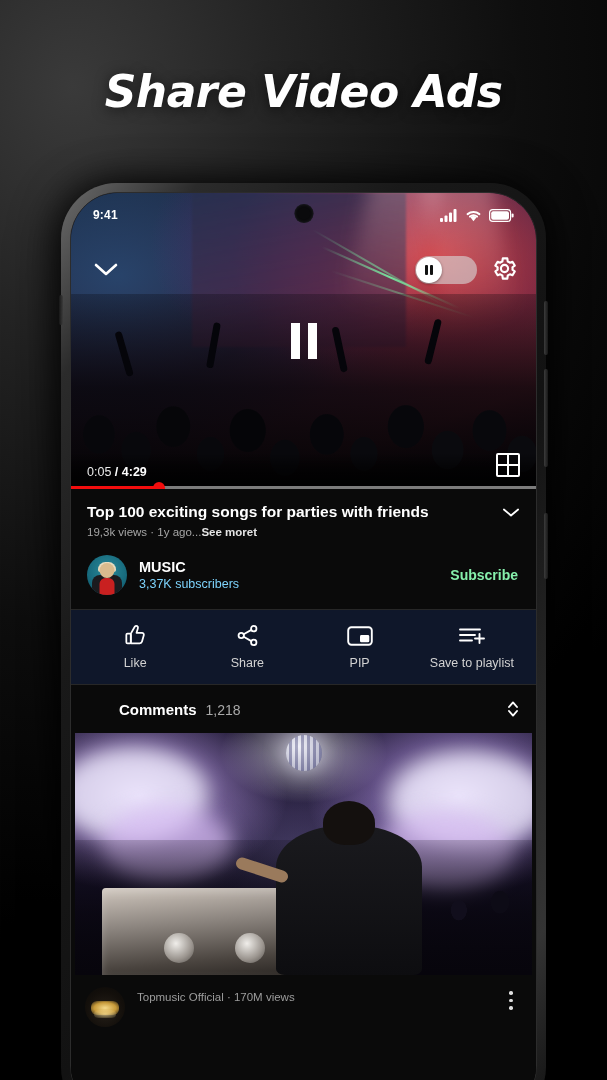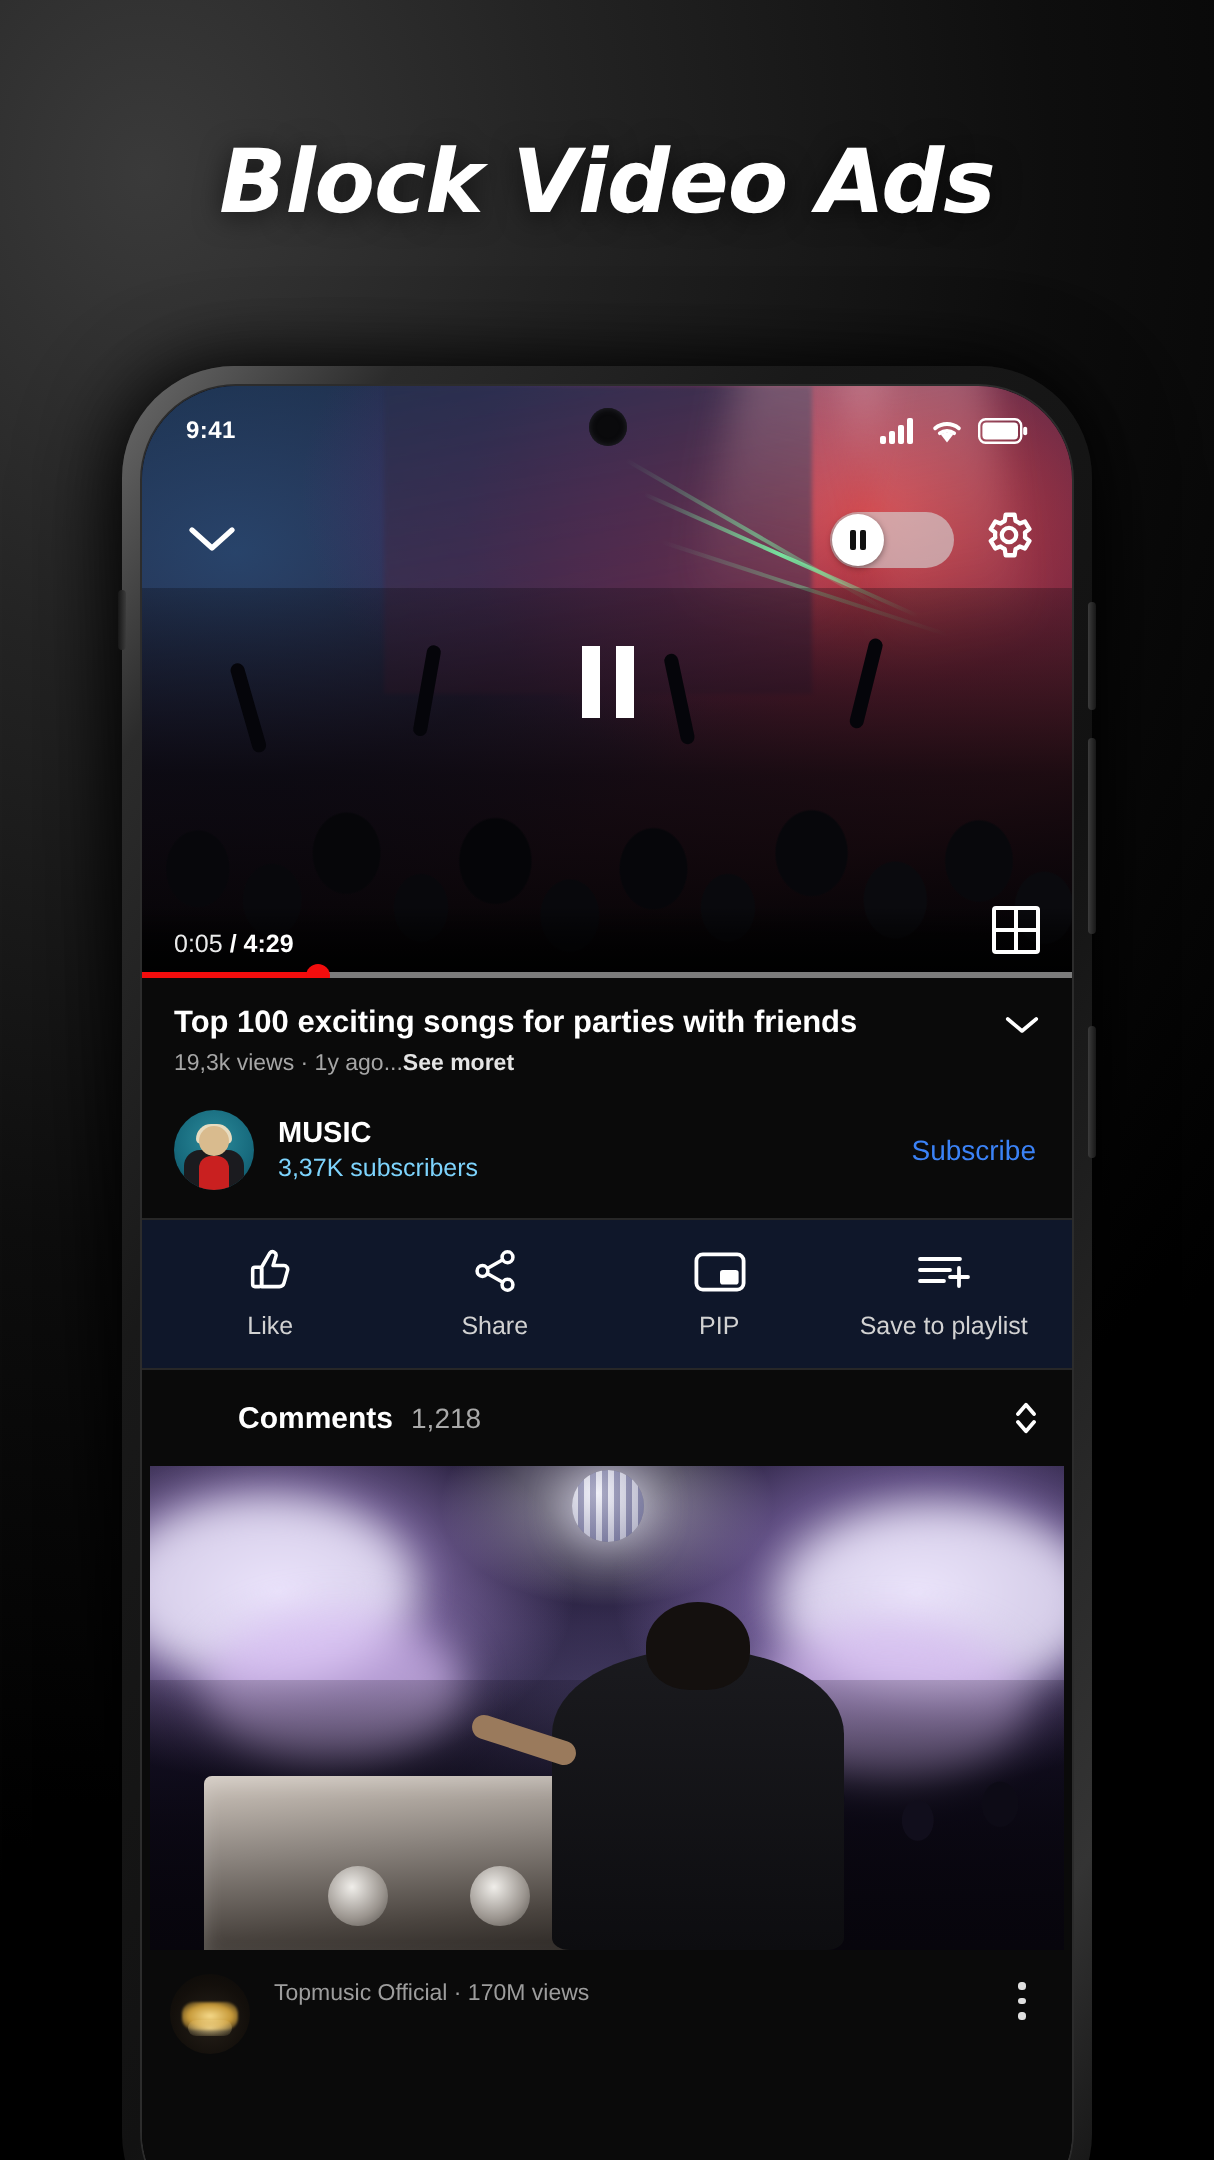--- a/index.html
+++ b/index.html
@@ -349,22 +349,22 @@
     transform: translateX(-50%);
     width: 15px; height: 17px;
     border-radius: 6px 6px 0 0;
     background: #c92020;
   }
   .channel-names { flex: 1; }
   .channel-name { font-size: 14.5px; font-weight: 700; color: #fff; }
   .channel-subs { font-size: 12.5px; color: #7dd3fc; margin-top: 2px; }
   .subscribe-btn {
     font-size: 14px;
-    font-weight: 400;
-    color: #3b82f6;
+    font-weight: 700;
+    color: #86efac;
     padding-right: 2px;
   }
 
   .divider { height: 1px; background: #272727; }
 
   
   .actions {
     display: flex;
     align-items: center;
     justify-content: space-around;
@@ -546,21 +546,21 @@
     border-radius: 50%;
     background: #e0e0e0;
     display: block;
   }
 </style>
 </head>
 <body>
 
 <div class="promo-bg"></div>
 
-<div class="headline">Block Video Ads</div>
+<div class="headline">Share Video Ads</div>
 
 <div class="phone">
   <div class="btn-side btn-vol-up"></div>
   <div class="btn-side btn-vol-down"></div>
   <div class="btn-side btn-power"></div>
   <div class="btn-side btn-left"></div>
 
   <div class="phone-inner">
     <div class="screen">
 

